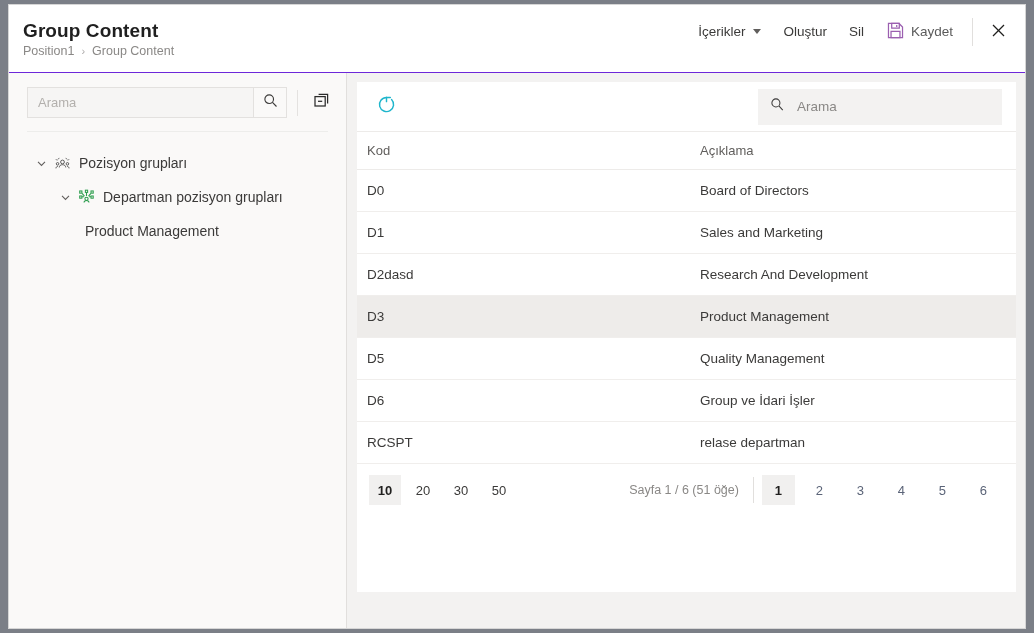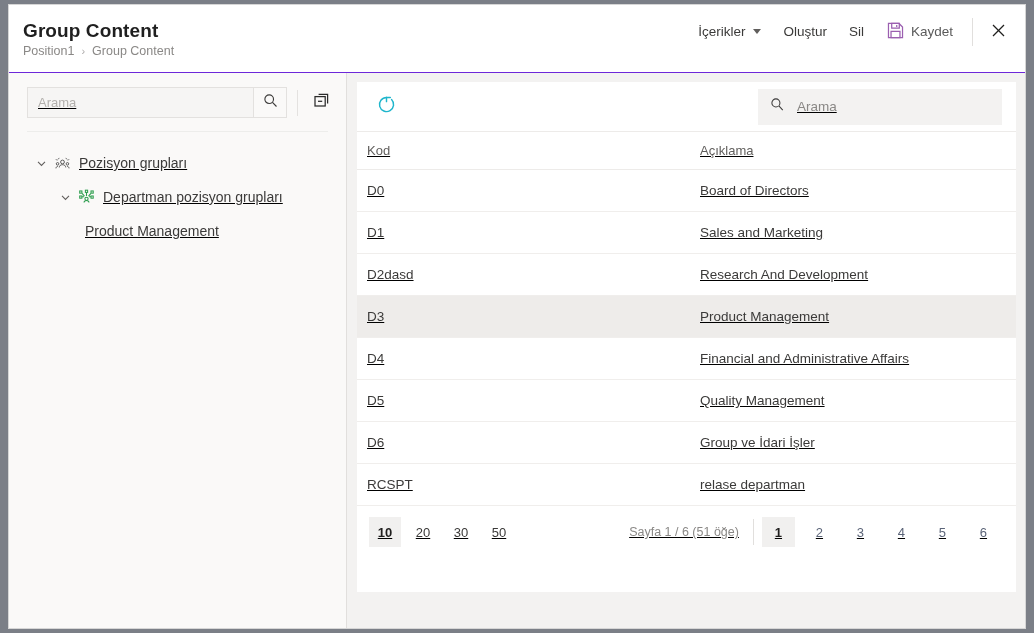--- a/index.html
+++ b/index.html
@@ -99,21 +99,20 @@
     display: flex; align-items: center; justify-content: center;
     cursor: pointer;
   }
 
   
   #body {
     flex: 1 1 auto;
     display: flex;
     min-height: 0;
     background: #0c4a6e;
-    text-decoration: underline;
   }
 
   
   #left-pane {
     width: 338px;
     flex: 0 0 338px;
     background: #faf9f8;
     border-right: 1px solid #e1dfdd;
     display: flex;
     flex-direction: column;
@@ -496,24 +495,20 @@
               </tr>
               <tr>
                 <td class="col-kod">D2dasd</td>
                 <td>Research And Development</td>
               </tr>
               <tr class="selected">
                 <td class="col-kod">D3</td>
                 <td>Product Management</td>
               </tr>
               <tr>
-                <td class="col-kod">D4</td>
-                <td>Financial and Administrative Affairs</td>
-              </tr>
-              <tr>
                 <td class="col-kod">D5</td>
                 <td>Quality Management</td>
               </tr>
               <tr>
                 <td class="col-kod">D6</td>
                 <td>Group ve İdari İşler</td>
               </tr>
               <tr>
                 <td class="col-kod">RCSPT</td>
                 <td>relase departman</td>

